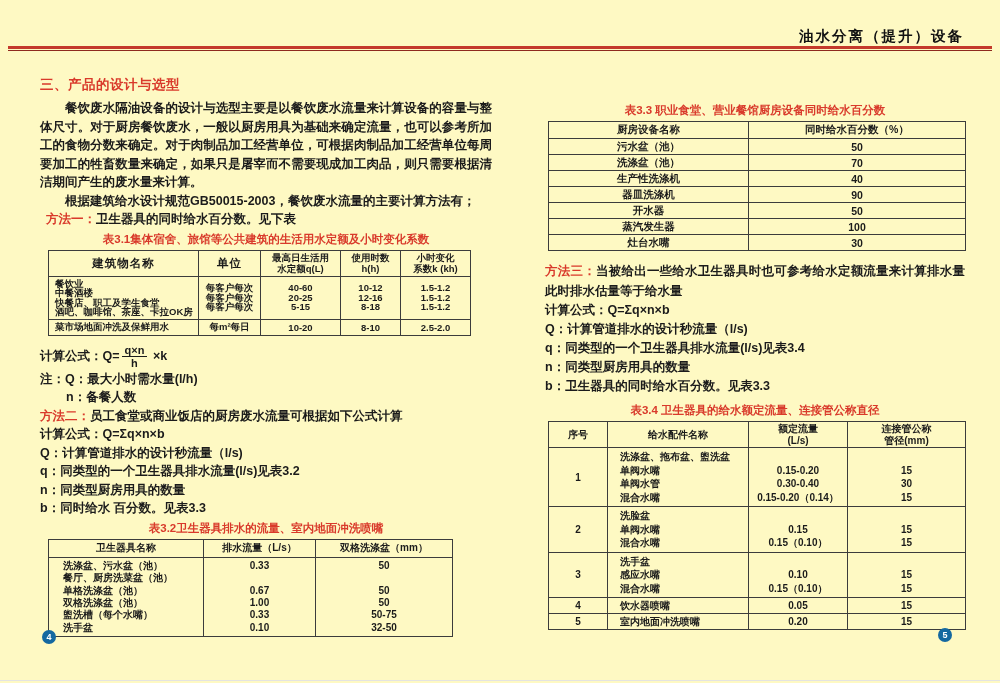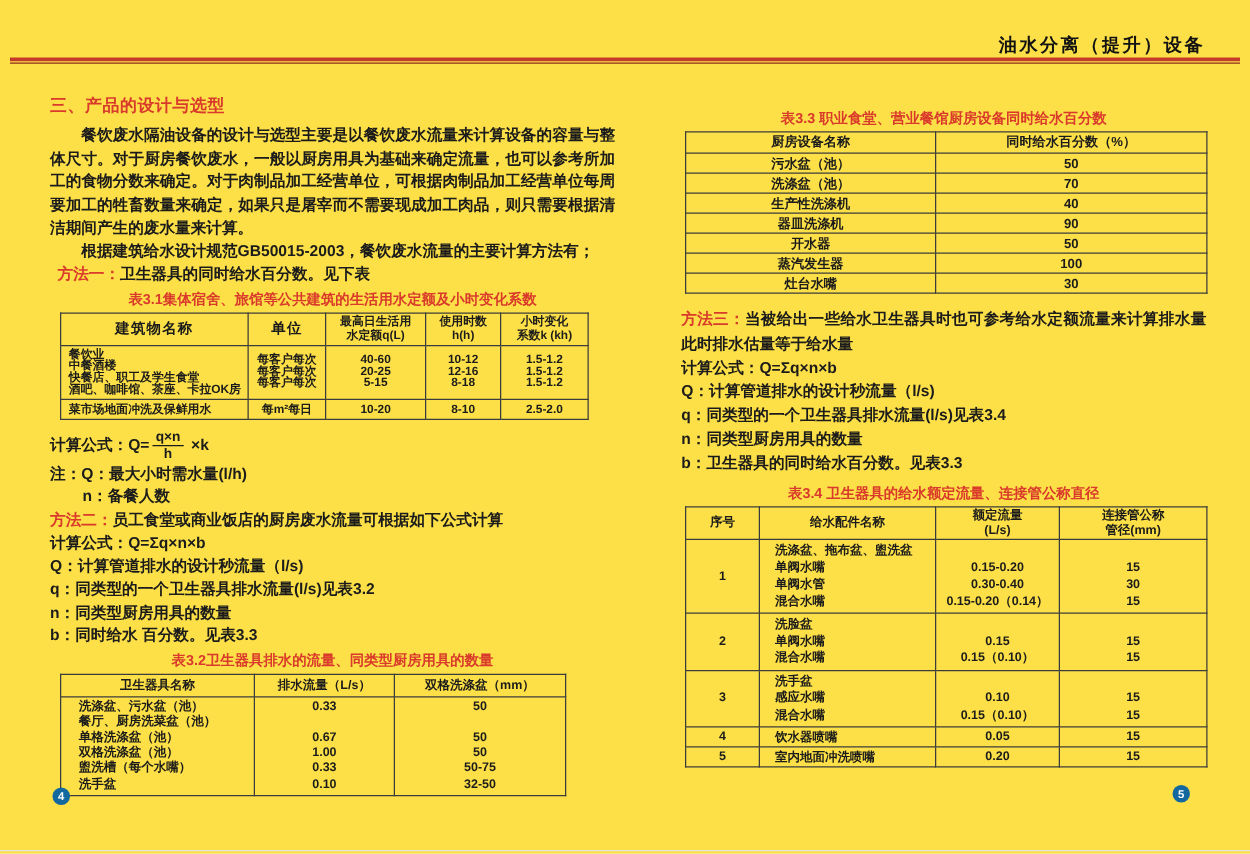--- a/index.html
+++ b/index.html
@@ -1,29 +1,29 @@
 <!DOCTYPE html>
 <html><head>
 <meta charset="utf-8">
 <style>
   * { margin:0; padding:0; box-sizing:border-box; }
   html,body { width:1000px; height:683px; background:#ffffff; }
   body { font-family:"Liberation Sans","DejaVu Sans",sans-serif; font-weight:700; color:#1b1b1b; position:relative; overflow:hidden; }
 
-  .sheet { position:absolute; inset:0; background:#fde047; }
+  .sheet { position:absolute; inset:0; background:#fef9c3; }
 
   
   .hdr-title { position:absolute; top:27px; right:36px; font-size:14.5px; letter-spacing:2px; color:#121212; }
   .rule-top { position:absolute; left:8px; right:8px; top:46px; height:3px; background:#c43a2b; }
   .rule-bot { position:absolute; left:8px; right:8px; top:50px; height:1px; background:#8e2a1e; }
   .bottom-line { position:absolute; left:0; right:0; top:680px; height:1px; background:#e3e3e3; }
 
   
   .col-left  { position:absolute; left:40px;  top:76px; width:452px; }
-  .col-right { position:absolute; left:545px; top:84px; width:420px; }
+  .col-right { position:absolute; left:545px; top:100px; width:420px; }
 
   .red { color:#d93a2b; }
   .sec-title { font-size:13.5px; color:#d93a2b; margin-bottom:5px; letter-spacing:0.5px; }
   .para { font-size:12.5px; line-height:18.5px; text-align:justify; text-indent:2em; }
   .line { font-size:12.5px; line-height:18.5px; }
   .indent2 { text-indent:2em; }
   .pl6  { padding-left:6px; }
   .pl26 { padding-left:26px; }
 
   .tbl-title { font-size:11.5px; color:#d93a2b; text-align:center; margin:3px 0 3px 0; }
@@ -175,21 +175,21 @@
 
     <div class="line">
       <span class="red">方法二：</span><span>员工食堂或商业饭店的厨房废水流量可根据如下公式计算</span>
     </div>
     <div class="line">计算公式：Q=Σq×n×b</div>
     <div class="line">Q：计算管道排水的设计秒流量（l/s)</div>
     <div class="line">q：同类型的一个卫生器具排水流量(l/s)见表3.2</div>
     <div class="line">n：同类型厨房用具的数量</div>
     <div class="line">b：同时给水 百分数。见表3.3</div>
 
-    <div class="tbl-title">表3.2卫生器具排水的流量、同类型厨房用具的数量</div>
+    <div class="tbl-title">表3.2卫生器具排水的流量、室内地面冲洗喷嘴</div>
 
     <table class="t32">
       <colgroup>
           <col style="width:155px">
           <col style="width:112px">
           <col style="width:137px">
         </colgroup>
       <tbody>
           <tr>
         <td class="hcell">卫生器具名称</td>

